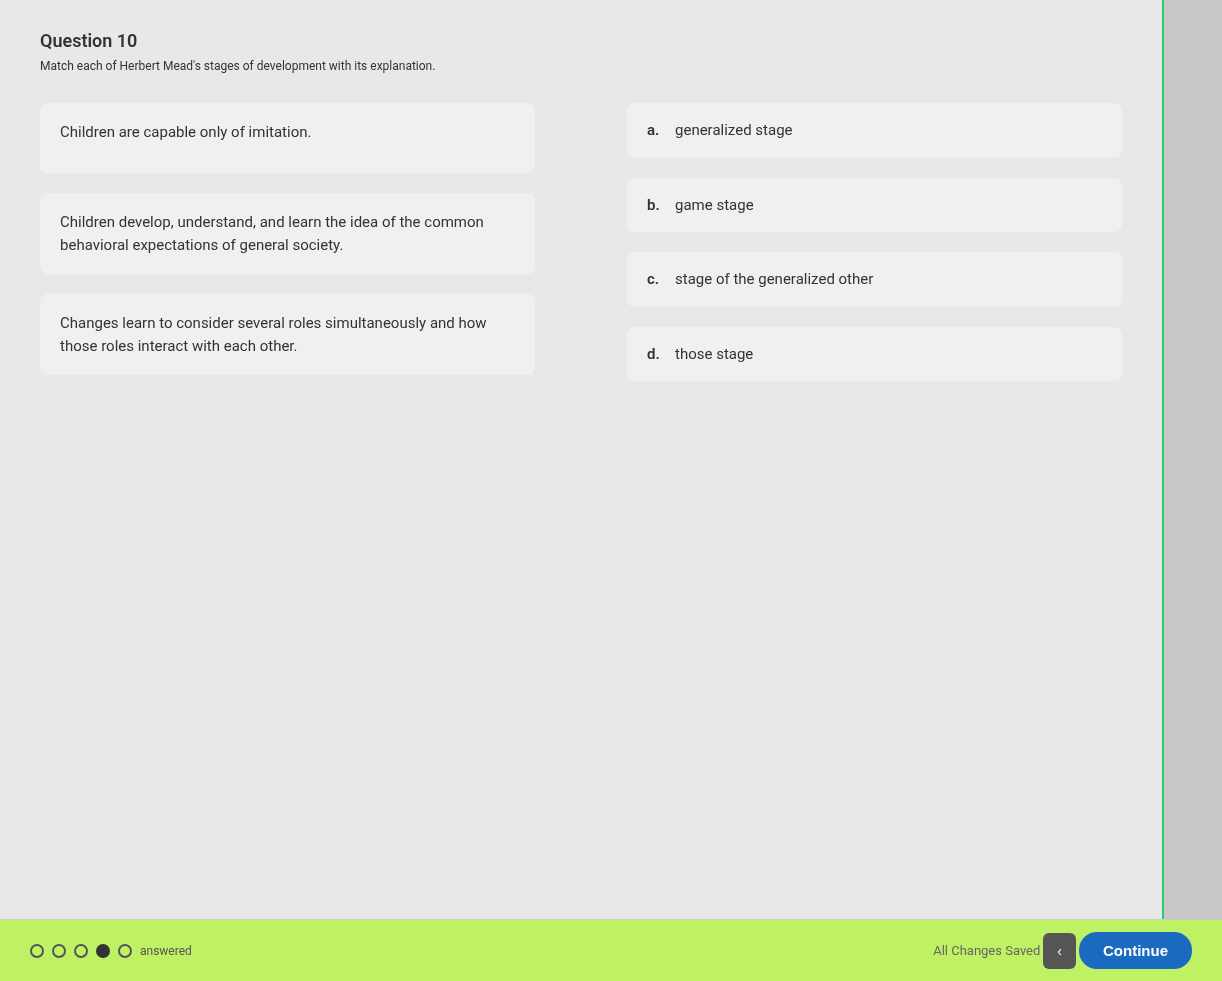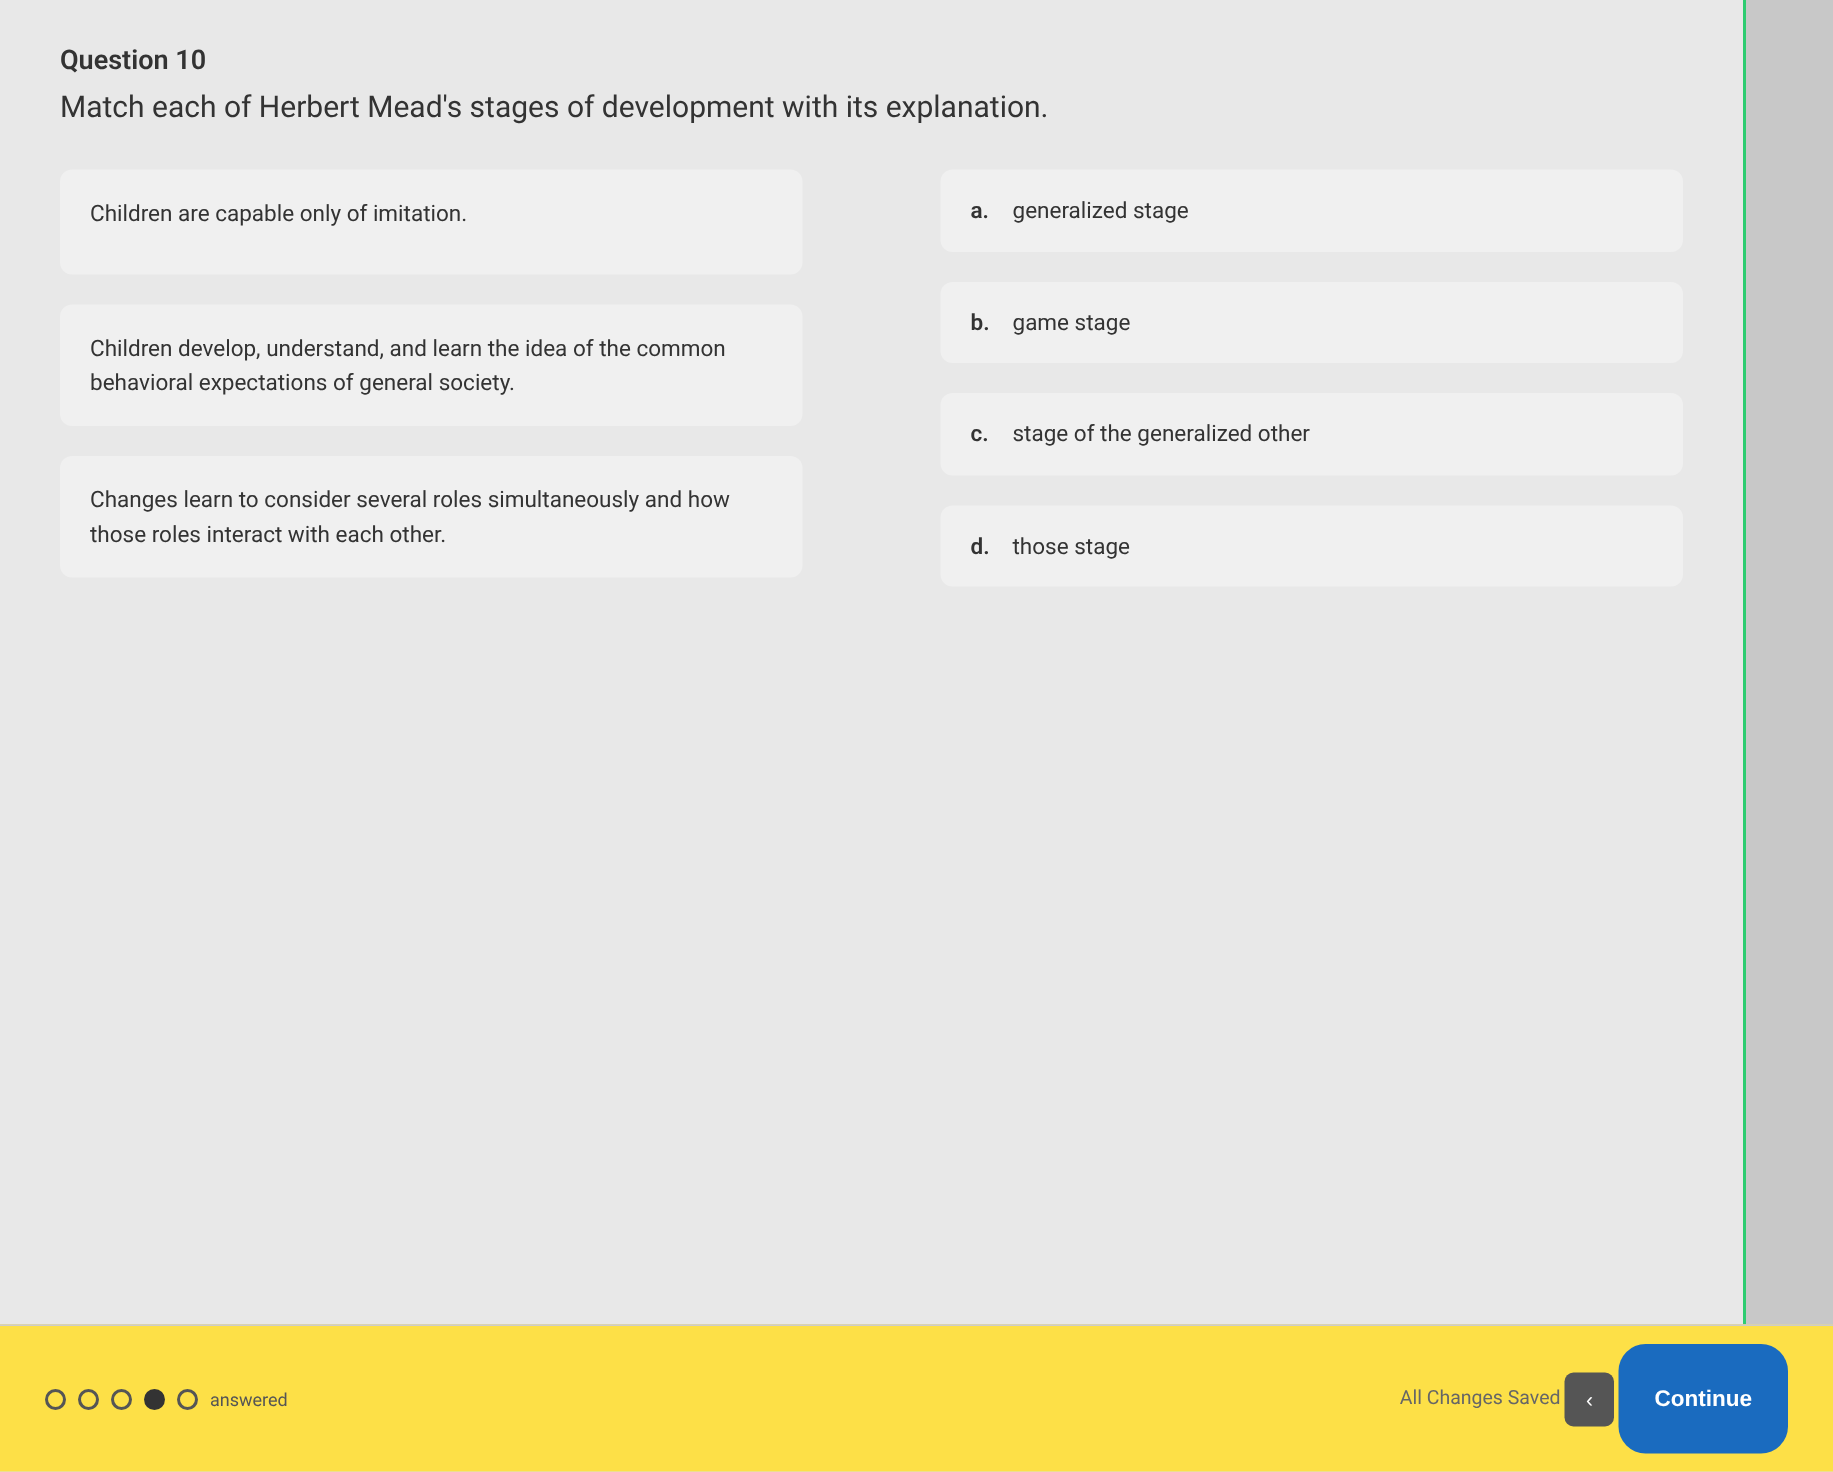--- a/index.html
+++ b/index.html
@@ -39,21 +39,21 @@
     }
 
     .question-header {
       font-size: 18px;
       font-weight: 600;
       color: #333;
       margin-bottom: 8px;
     }
 
     .question-instruction {
-      font-size: 20px;
+      font-size: 12px;
       color: #333;
       margin-bottom: 30px;
     }
 
     .matching-layout {
       display: flex;
       flex-direction: row;
       gap: 92px;
       align-items: flex-start;
     }
@@ -95,21 +95,21 @@
       gap: 8px;
       cursor: pointer;
     }
 
     .option-letter {
       font-weight: 600;
       min-width: 20px;
     }
 
     .bottom-bar {
-      background-color: #fde047;
+      background-color: #bef264;
       border-top: 1px solid #ccc;
       padding: 12px 30px;
       display: flex;
       flex-direction: row;
       align-items: center;
       justify-content: space-between;
     }
 
     .bottom-left {
       display: flex;
@@ -155,21 +155,21 @@
       display: flex;
       align-items: center;
       justify-content: center;
     }
 
     .continue-button {
       background-color: #1a6bbf;
       color: white;
       border: none;
       border-radius: 18px;
-      padding: 28px 24px;
+      padding: 10px 24px;
       font-size: 15px;
       font-weight: 600;
       cursor: pointer;
     }
 
     .answered-label {
       font-size: 12px;
       color: #555;
     }
   </style>

